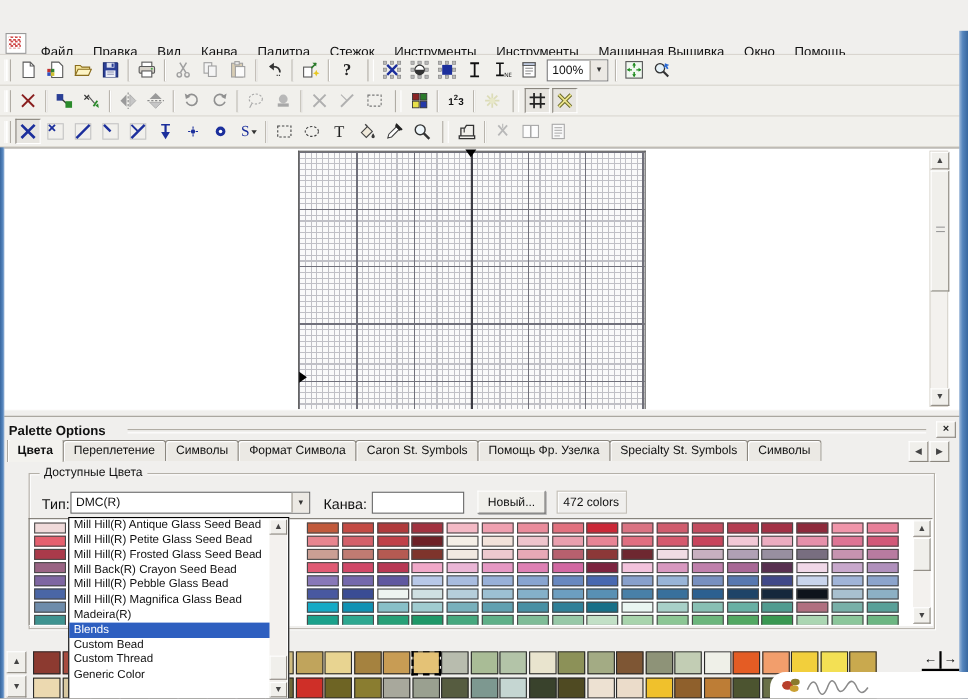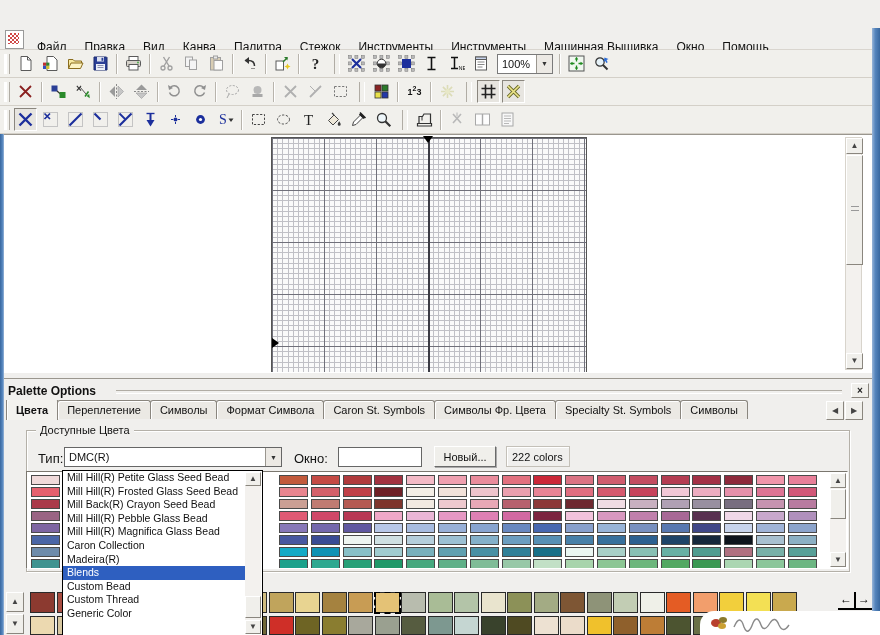--- a/index.html
+++ b/index.html
@@ -608,39 +608,39 @@
   <div id="palette-panel" class="abs"></div>
   <div id="panel-title" class="abs">Palette Options</div>
   <div id="panel-rule" class="abs"></div>
   <div id="panel-close" class="abs">×</div>
   <div id="tabs" class="abs">
       <div class="tab cl active">Цвета</div>
       <div class="tab cl">Переплетение</div>
       <div class="tab cl">Символы</div>
       <div class="tab cl">Формат Символа</div>
       <div class="tab cl">Caron St. Symbols</div>
-      <div class="tab cl">Символы Фр. Цвета</div>
+      <div class="tab cl">Помощь Фр. Узелка</div>
       <div class="tab cl">Specialty St. Symbols</div>
       <div class="tab cl">Символы</div>
     </div>
   <div class="abs sb-btn tab-spin" style="left:826px;">◀</div>
   <div class="abs sb-btn tab-spin" style="left:845px;">▶</div>
 
   <div id="groupbox" class="abs"></div>
   <div id="group-label" class="abs">Доступные Цвета</div>
 
   <div class="abs lbl" style="left:38px;top:451px;">Тип:</div>
   <div id="type-combo" class="abs">
     <span class="zc-text">DMC(R)</span>
     <span class="zc-btn">▼</span>
   </div>
-  <div class="abs lbl" style="left:294px;top:451px;">Окно:</div>
+  <div class="abs lbl" style="left:294px;top:451px;">Канва:</div>
   <div id="find-input" class="abs"></div>
   <div id="new-button" class="abs">Новый...</div>
-  <div id="color-count" class="abs">222 colors</div>
+  <div id="color-count" class="abs">472 colors</div>
 
   <div id="color-listbox" class="abs">
     <div id="list-vscroll" class="abs sb-track" style="border:none;">
       <div class="sb-btn" style="position:absolute;left:0;top:0;width:16px;height:15px;">▲</div>
       <div class="sb-thumb" style="position:absolute;left:0;top:16px;width:16px;height:30px;"></div>
       <div class="sb-btn" style="position:absolute;left:0;bottom:0;width:16px;height:15px;">▼</div>
     </div>
   <div class="swatch" style="left: 4px; top: 3px; width: 29px; height: 10px; background: rgb(240, 218, 218);"></div>
       <div class="swatch" style="left: 4px; top: 15px; width: 29px; height: 10px; background: rgb(229, 96, 110);"></div>
       <div class="swatch" style="left: 4px; top: 27px; width: 29px; height: 10px; background: rgb(170, 58, 74);"></div>
@@ -851,26 +851,26 @@
   <div id="pp-dn" class="abs sb-btn">▼</div>
   <div id="pp-arrows" class="abs">
     <span>←</span>
       <span class="dv"></span>
       <span>→</span>
   </div>
   <div id="page-number" class="abs">109</div>
 
   <div id="type-dropdown" class="abs">
     <div id="dd-items">
+        <div class="dd-item cl">Mill Hill(R) Antique Glass Seed Bead</div>
         <div class="dd-item cl">Mill Hill(R) Petite Glass Seed Bead</div>
         <div class="dd-item cl">Mill Hill(R) Frosted Glass Seed Bead</div>
         <div class="dd-item cl">Mill Back(R) Crayon Seed Bead</div>
         <div class="dd-item cl">Mill Hill(R) Pebble Glass Bead</div>
         <div class="dd-item cl">Mill Hill(R) Magnifica Glass Bead</div>
-        <div class="dd-item cl">Caron Collection</div>
         <div class="dd-item cl">Madeira(R)</div>
         <div class="dd-item cl selected">Blends</div>
         <div class="dd-item cl">Custom Bead</div>
         <div class="dd-item cl">Custom Thread</div>
         <div class="dd-item cl">Generic Color</div>
       </div>
     <div id="dd-scroll" class="sb-track" style="border:none;">
       <div class="sb-btn" style="position:absolute;left:0;top:0;width:16px;height:14px;">▲</div>
       <div class="sb-thumb" style="position:absolute;left:0;top:124px;width:16px;height:22px;"></div>
       <div class="sb-btn" style="position:absolute;left:0;bottom:0;width:16px;height:14px;">▼</div>

